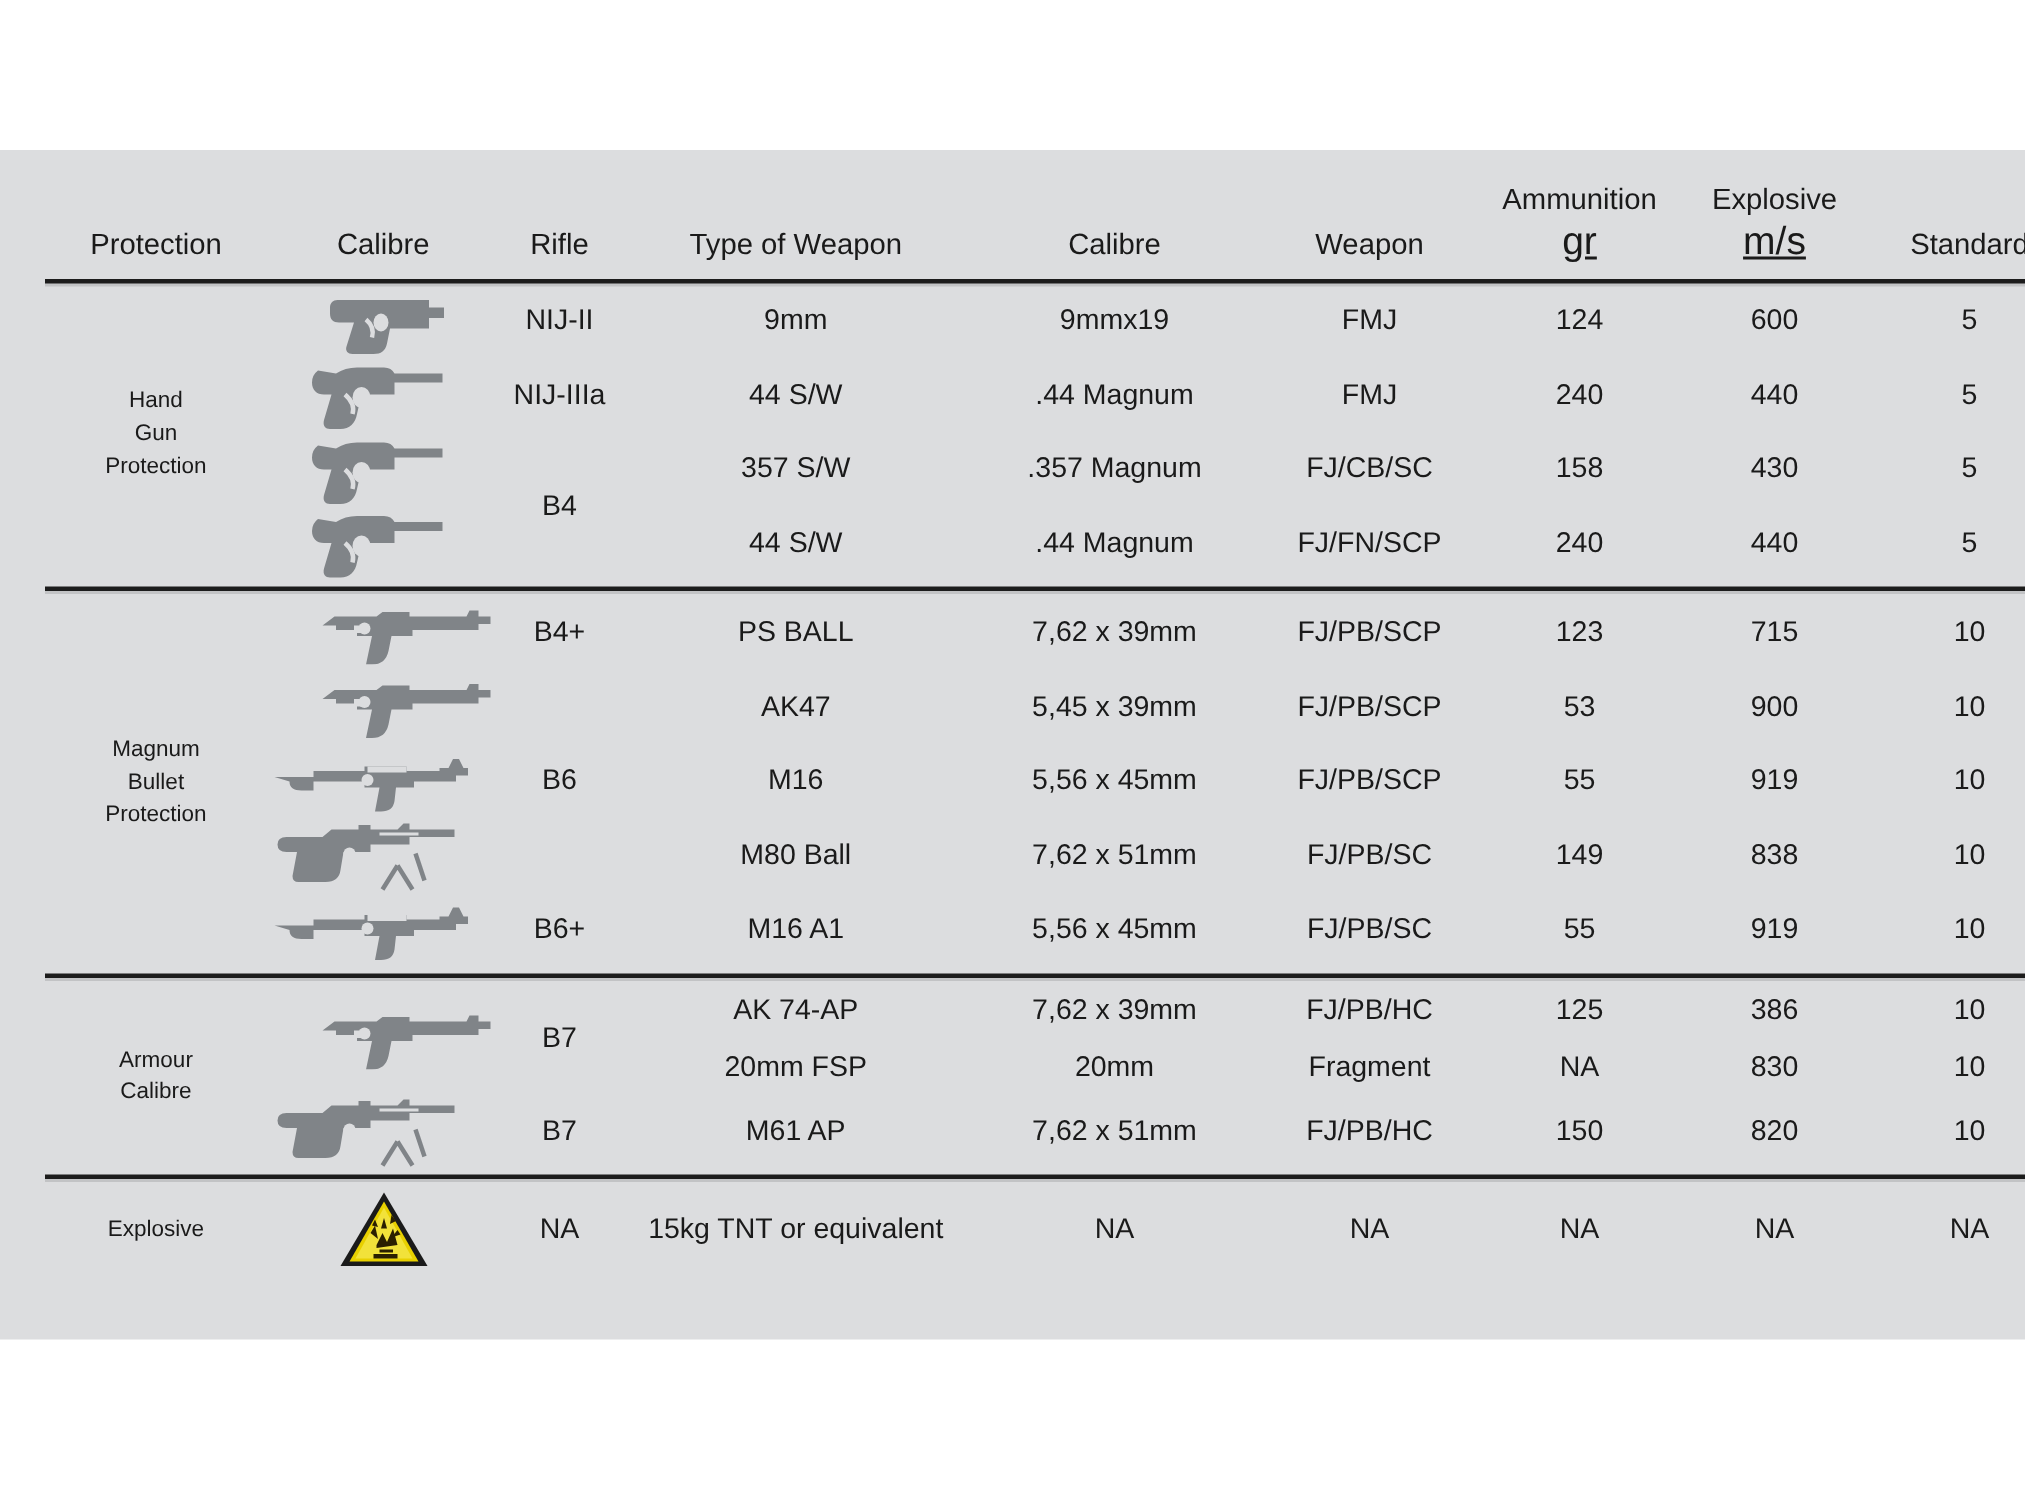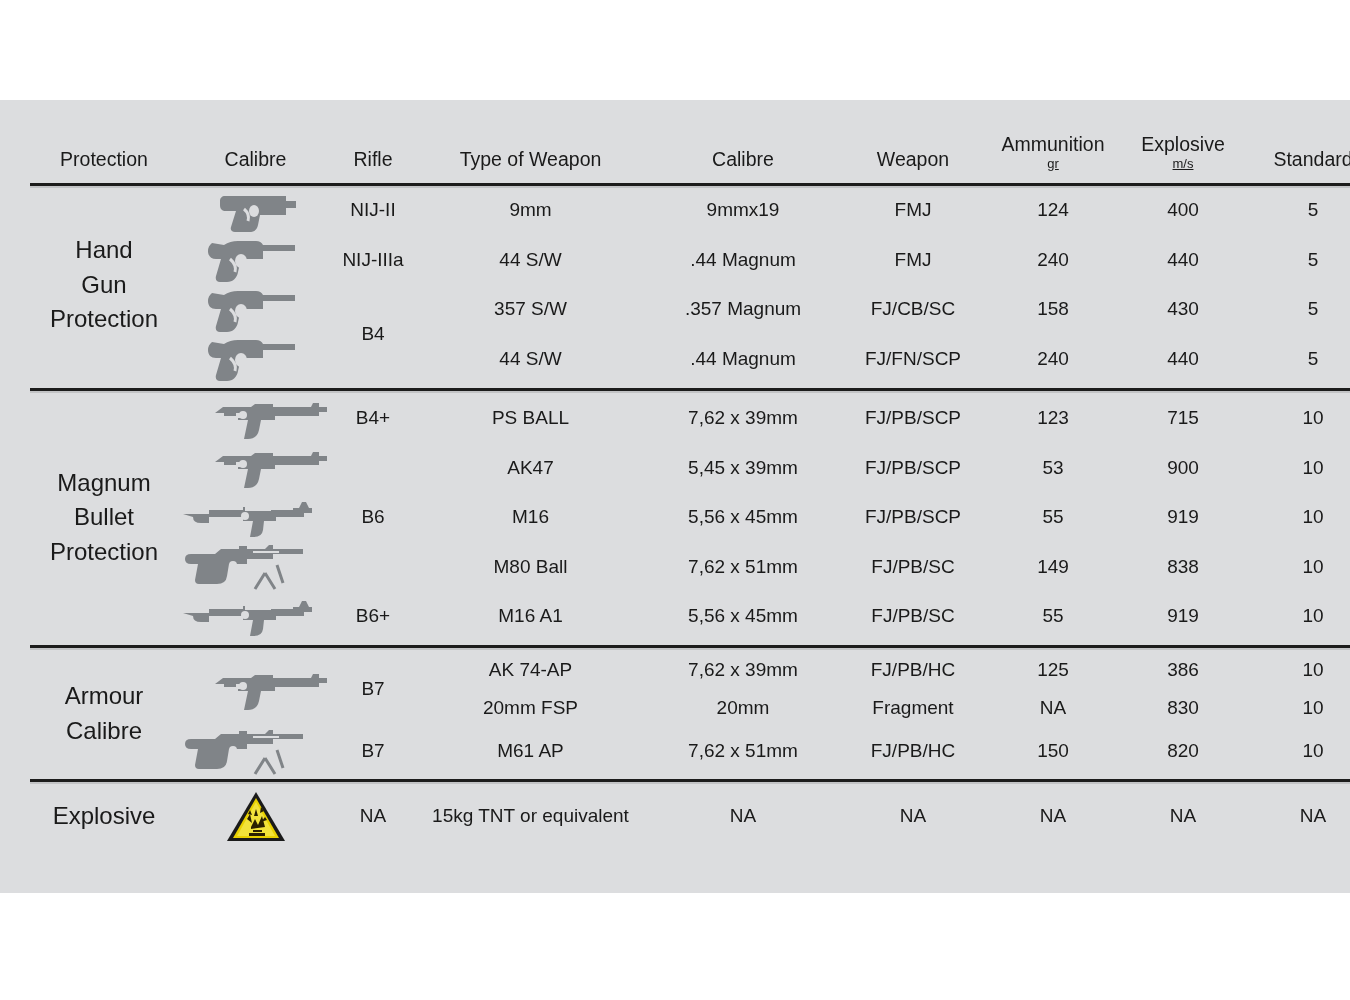--- a/index.html
+++ b/index.html
@@ -37,42 +37,42 @@
   
   thead th{
     font-weight:400;
     font-size:19.5px;
     color:#1a1a1a;
     text-align:center;
     vertical-align:bottom;
     padding-bottom:11px;
     line-height:1.16;
   }
-  .hdr-sub{display:block;font-size:13px;text-decoration:underline;}
+  .hdr-sub{display:block;font-size:26px;text-decoration:underline;}
   .rule-row td{
     height:4px;
     padding:0;
   }
   .rule{
     height:3px;
     background:#1c1c1c;
     width:100%;
     box-shadow:0 2px 0 #c2c3c5;
   }
 
   
   tbody td{
     font-size:19px;
     color:#1a1a1a;
     text-align:center;
     vertical-align:middle;
     font-weight:400;
     line-height:1.3;
   }
-  td.prot{line-height:1.45;font-size:24px;}
+  td.prot{line-height:1.45;font-size:15px;}
   .row-h{height:49.5px;}
 
   .sec-div td{height:10px;padding:0;vertical-align:middle;}
   .sec-div .rule{height:3px;}
 
   
   .iconcell{text-align:center;vertical-align:middle;}
   .iconcell svg{display:block;margin:0 auto;}
 
   .gun{fill:#808488;}
@@ -134,21 +134,21 @@
             <path class="gun" d="M10 6 h66 v5 h10 v7 h-10 v7 h-26 l-2 10 c-1 5 -4 7 -9 7 h-14 c-3 0 -5 -2 -4 -5 l5 -16 h-10 c-4 0 -6 -2 -6 -6 v-4 c0 -3 2 -5 5 -5 z"></path>
             <ellipse cx="44" cy="21" rx="5" ry="6" fill="#dcdddf"></ellipse>
             <path d="M34 19 q6 5 4 12" stroke="#dcdddf" stroke-width="3" fill="none"></path>
           </svg>
         </td>
         <td>NIJ-II</td>
         <td>9mm</td>
         <td>9mmx19</td>
         <td>FMJ</td>
         <td>124</td>
-        <td>400</td>
+        <td>600</td>
         <td>5</td>
       </tr>
 
       <tr class="row-h">
         <td class="iconcell">
           <svg width="95" height="46" viewBox="0 0 95 46">
             <path class="gun" d="M16 8 q6 -4 14 -4 h18 q5 0 7 4 h32 v6 h-32 v8 h-22 l-3 13 c-1 6 -5 10 -11 10 h-7 c-3 0 -5 -2 -4 -6 l5 -17 h-5 c-5 0 -8 -3 -8 -8 q0 -5 4 -8 z"></path>
             <ellipse cx="33" cy="24" rx="6" ry="7" fill="#dcdddf"></ellipse>
             <path d="M22 22 q7 6 5 13" stroke="#dcdddf" stroke-width="3" fill="none"></path>
           </svg>

